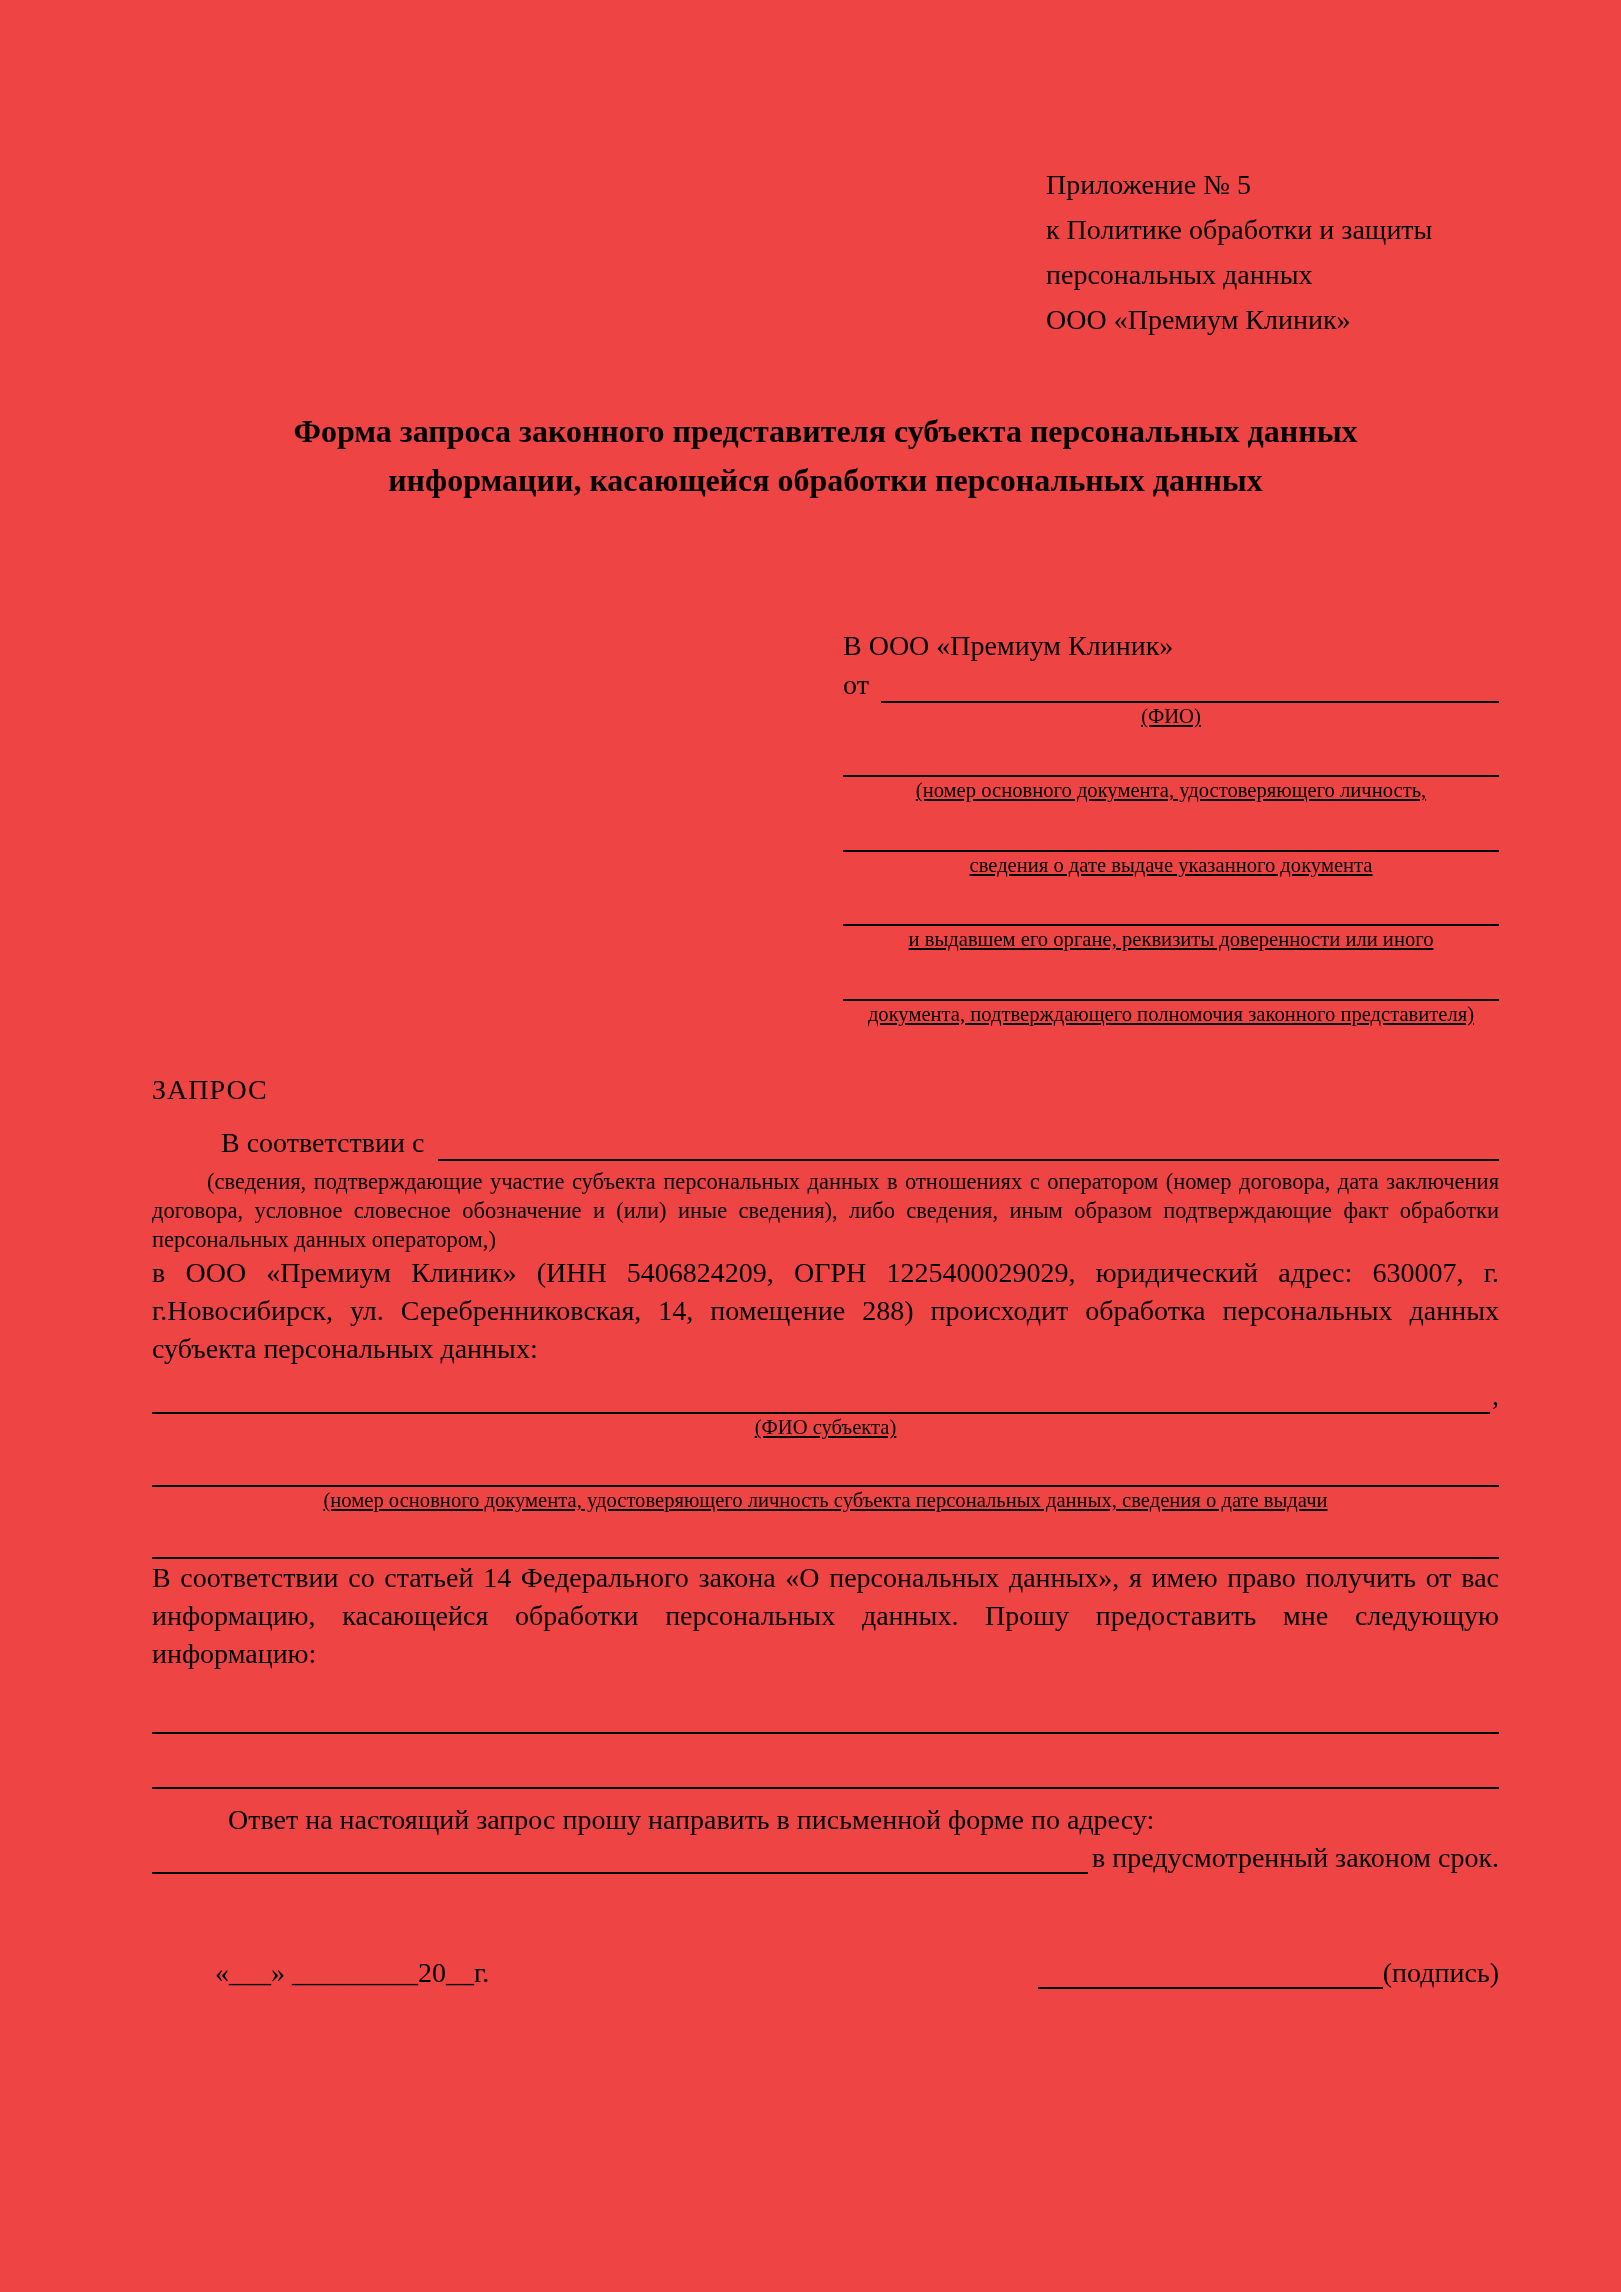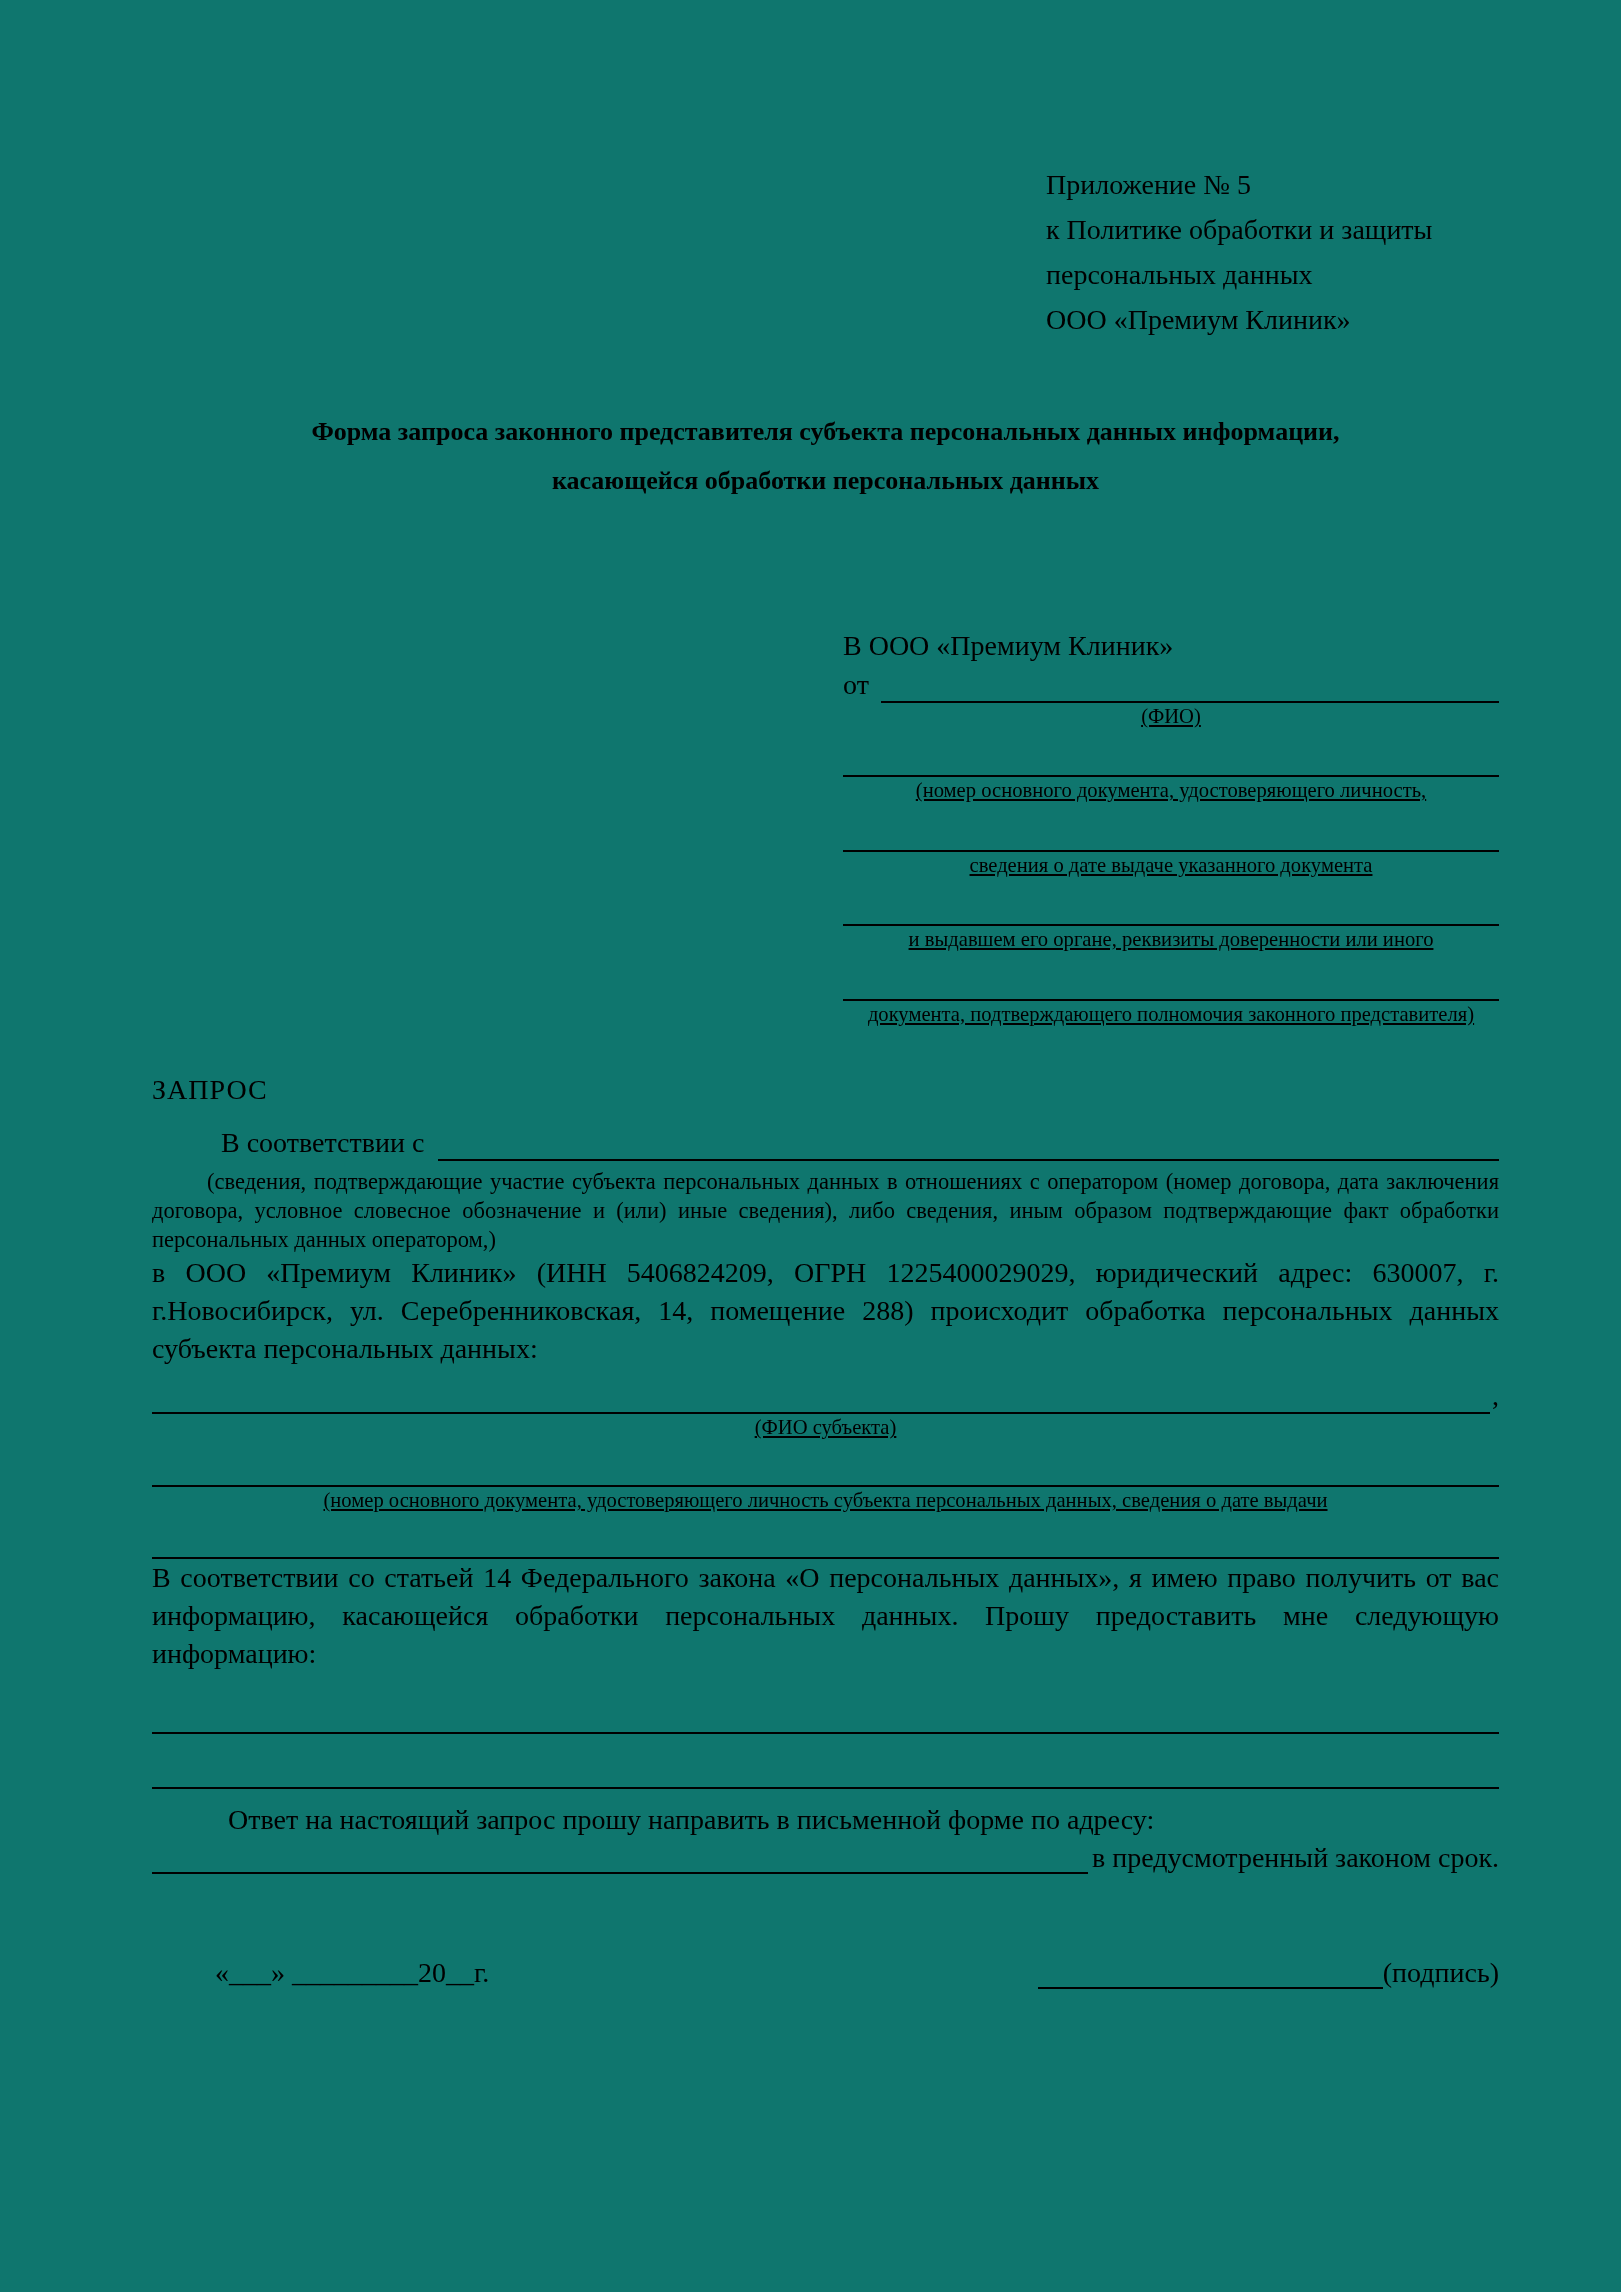--- a/index.html
+++ b/index.html
@@ -1,33 +1,33 @@
 <!DOCTYPE html>
 <html lang="ru"><head>
 <meta charset="utf-8">
 <style>
   * { box-sizing: border-box; }
   html, body { margin: 0; padding: 0; background: #ffffff; }
   .page {
     width: 1621px; height: 2293px;
-    background: #0f766e; color: #000000;
+    background: #ef4444; color: #000000;
     font-family: "Liberation Serif", "DejaVu Serif", serif;
     font-size: 28px; line-height: 37px;
     padding: 162px 122px 0 152px;
     overflow: hidden; position: relative;
   }
 
   
   .annex { width: 453px; margin-left: auto; line-height: 45px; }
 
   
   .doc-title {
     margin: 65px auto 14px; max-width: 1166px;
     text-align: center; font-weight: bold;
-    font-size: 26px; line-height: 49px;
+    font-size: 32px; line-height: 49px;
   }
 
   
   .addressee { margin-left: 691px; margin-top: 120px; }
   .addr-to { line-height: 41px; }
   .rule { border-bottom: 2.9px solid #000; }
   .from-row { display: flex; align-items: flex-end; }
   .from-row .label { white-space: nowrap; padding-right: 11.8px; }
   .from-row .rule { flex: 1; height: 35px; }
   .caption { font-size: 20.6px; line-height: 27.4px; text-align: center; text-decoration: underline; }

